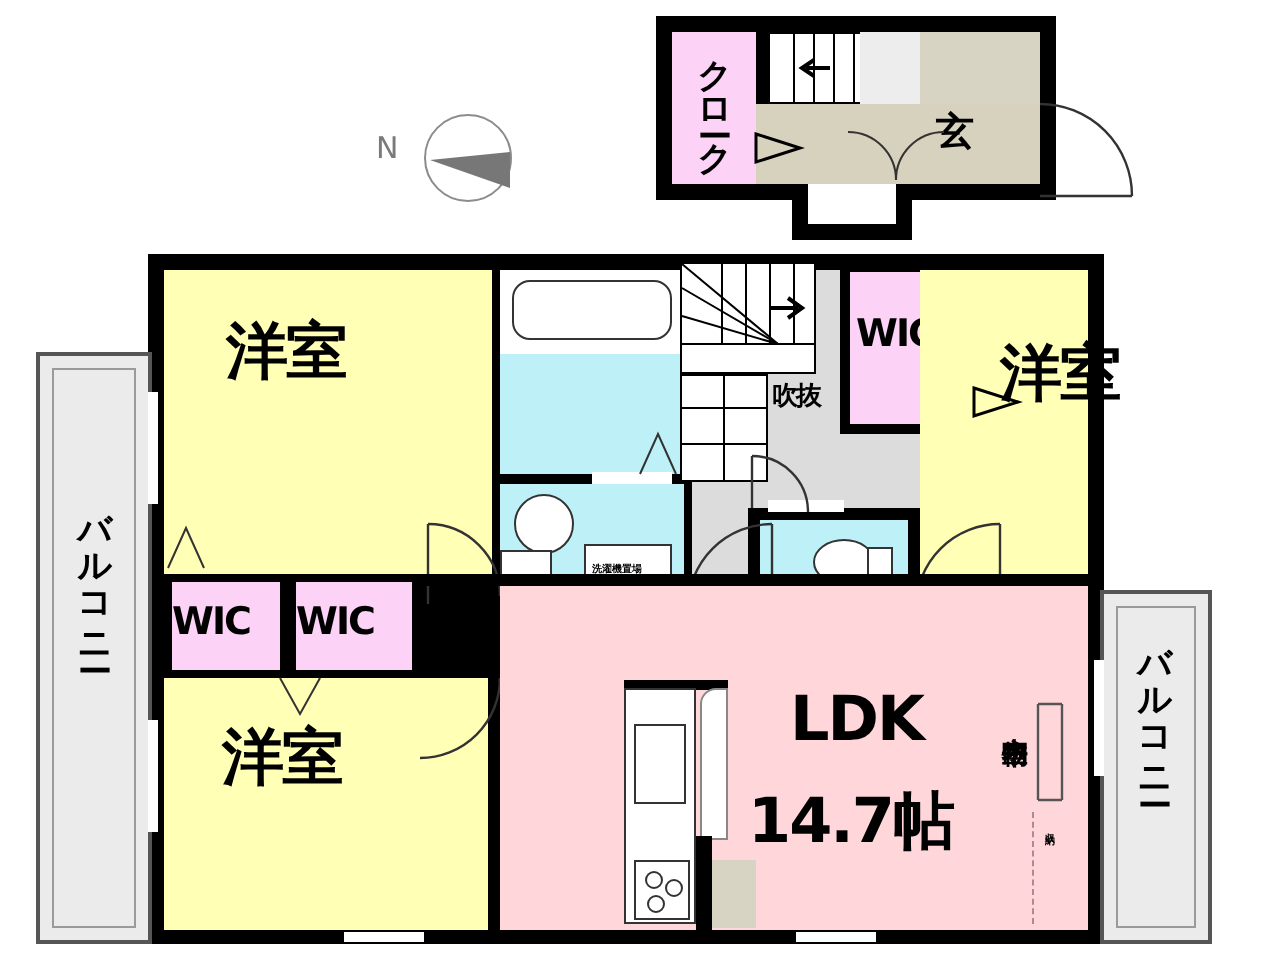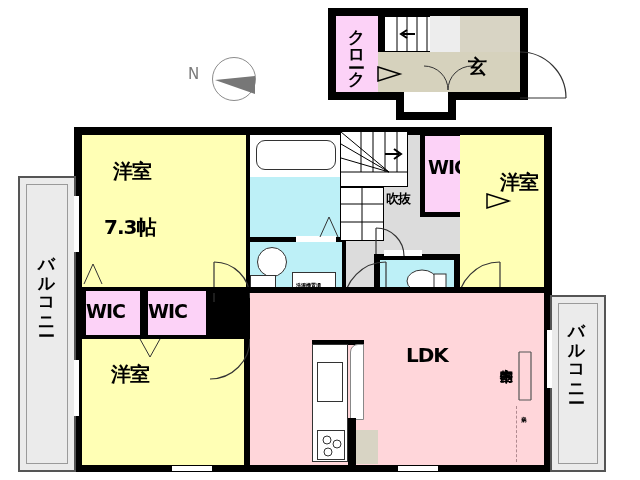--- a/index.html
+++ b/index.html
@@ -21,21 +21,21 @@
   .fill-white {background:#ffffff;}
   .fill-stone {background:#d8d4c4;}
 
   
   .wall{background:#000000;}
   .outline{border:2px solid #555;}
 
   
   .lbl{position:absolute;color:#000;white-space:nowrap;line-height:1;
        font-weight:700;letter-spacing:-1px;}
-  .lbl-room{font-size:20px;}
+  .lbl-room{font-size:31px;}
   .lbl-wic{font-size:19px;font-weight:700;letter-spacing:-1px;}
   .lbl-small{font-size:13px;font-weight:700;}
   .lbl-tiny{font-size:5px;font-weight:700;letter-spacing:0;}
   .vert{writing-mode:vertical-rl;text-orientation:upright;letter-spacing:1px;}
   .lbl-balcony{font-size:17px;font-weight:700;color:#000;}
   .lbl-genkan{font-size:19px;font-weight:700;}
   .lbl-cloak{font-size:17px;font-weight:700;}
 
   
   .compass-circle{border:1px solid #8c8c8c;border-radius:50%;background:#fff;}
@@ -105,21 +105,20 @@
     </svg>
   </div>
 
   <div class="abs wall" style="left:396px;top:92px;width:60px;height:28px;"></div>
   <div class="abs fill-white" style="left:404px;top:92px;width:44px;height:20px;"></div>
 
   <div class="abs wall" style="left:74px;top:127px;width:478px;height:345px;"></div>
 
   <div class="abs fill-yellow" style="left:82px;top:135px;width:164px;height:152px;"></div>
   <div class="lbl lbl-room" style="left:113px;top:161px;">洋室</div>
-  <div class="lbl lbl-room" style="left:104px;top:217px;">7.3帖</div>
 
   <div class="abs fill-white" style="left:250px;top:135px;width:92px;height:42px;"></div>
   <div class="abs tub" style="left:256px;top:140px;width:80px;height:30px;"></div>
   <div class="abs fill-cyan" style="left:250px;top:177px;width:92px;height:60px;"></div>
   <div class="abs fill-cyan" style="left:250px;top:242px;width:92px;height:66px;"></div>
   <div class="abs wall" style="left:250px;top:237px;width:92px;height:5px;"></div>
   <div class="abs fill-white" style="left:296px;top:236px;width:40px;height:6px;"></div>
 
   <div class="abs fixture round" style="left:257px;top:247px;width:30px;height:30px;"></div>
   <div class="abs fixture" style="left:250px;top:275px;width:26px;height:34px;"></div>
@@ -239,21 +238,22 @@
   </div>
 
   <div class="abs" style="left:208px;top:339px;width:40px;height:38px;">
     <svg width="42" height="40" viewBox="0 0 42 40">
       <path d="M42 0 A40 40 0 0 1 2 40" fill="none" stroke="#333" stroke-width="1.2"></path>
       <line x1="42" y1="0" x2="42" y2="2" stroke="#333" stroke-width="1.2"></line>
     </svg>
   </div>
 
   <div class="abs fill-pink" style="left:250px;top:293px;width:294px;height:172px;"></div>
-  <div class="lbl lbl-room" style="left:406px;top:345px;">LDK</div>
+  <div class="lbl lbl-room" style="left:395px;top:345px;">LDK</div>
+  <div class="lbl lbl-room" style="left:374px;top:396px;">14.7帖</div>
 
   <div class="abs wall" style="left:312px;top:340px;width:52px;height:5px;"></div>
   <div class="abs fixture" style="left:312px;top:344px;width:36px;height:118px;"></div>
   <div class="abs fixture" style="left:317px;top:362px;width:26px;height:40px;"></div>
   <div class="abs fixture" style="left:317px;top:430px;width:28px;height:30px;">
     <svg width="28" height="30" viewBox="0 0 28 30">
       <circle cx="9" cy="9" r="4" fill="none" stroke="#333" stroke-width="1"></circle>
       <circle cx="19" cy="13" r="4" fill="none" stroke="#333" stroke-width="1"></circle>
       <circle cx="10" cy="21" r="4" fill="none" stroke="#333" stroke-width="1"></circle>
     </svg>

